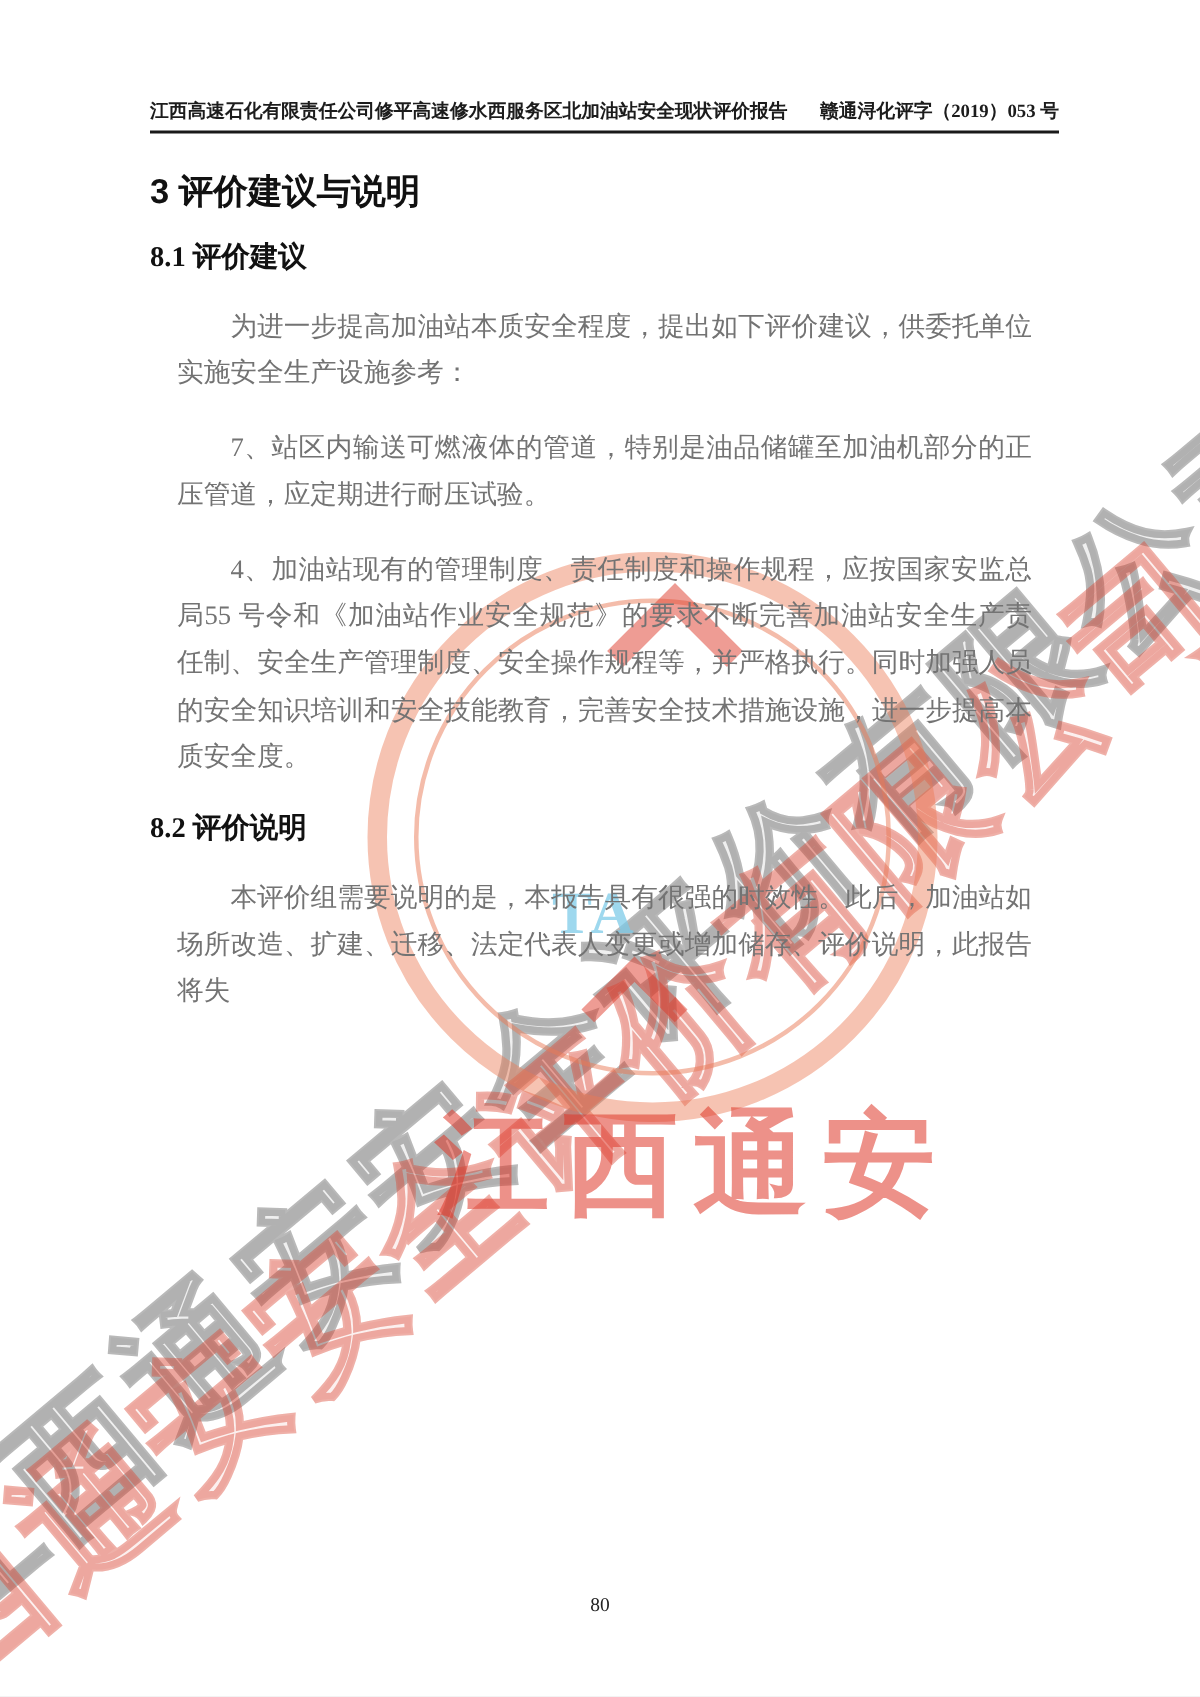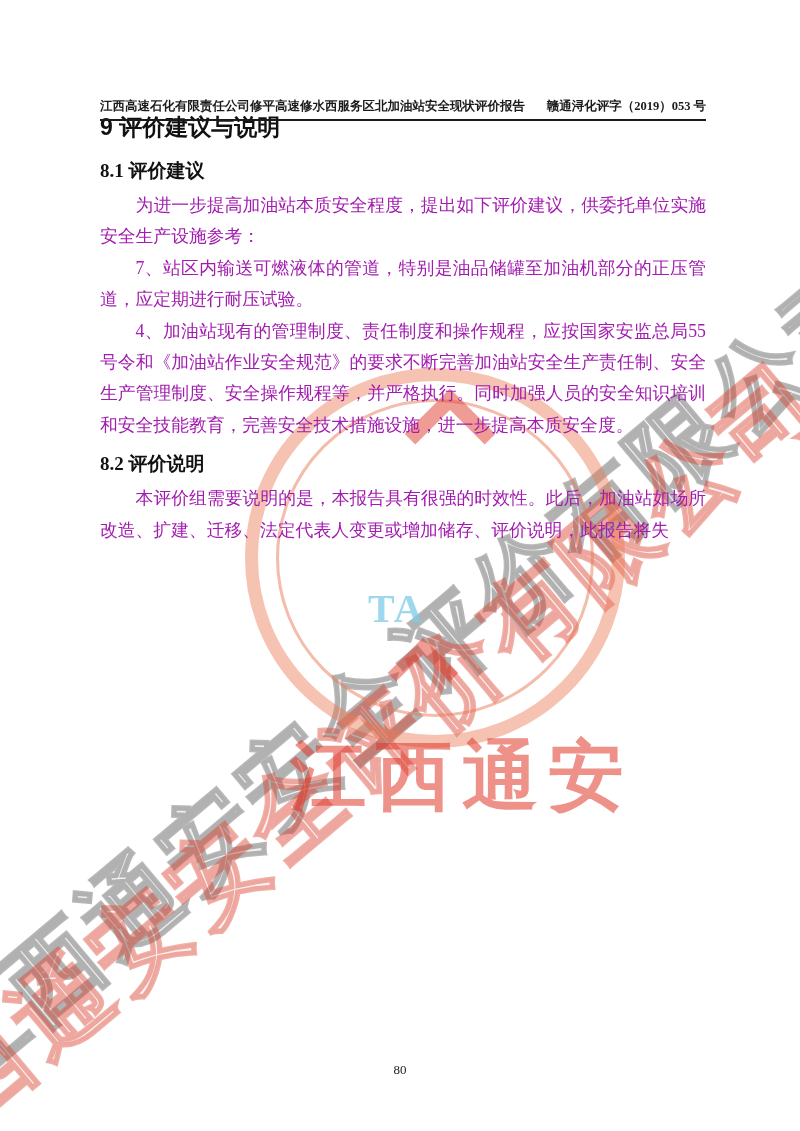--- a/index.html
+++ b/index.html
@@ -13,47 +13,46 @@
     color:#1c1c1c;
   }
   
   .header{
     position:absolute;left:100px;right:94px;top:66px;
     display:flex;justify-content:space-between;align-items:flex-end;
     border-bottom:2.5px solid #1a1a1a;
     padding-bottom:5px;
     font-weight:bold;font-size:12.5px;line-height:1.3;
     z-index:3;
-    margin-top:32px;
   }
   .header .h-left{max-width:470px;}
   .header .h-right{white-space:nowrap;}
   
   .content{
     position:absolute;left:100px;right:94px;top:98px;
     z-index:2;
   }
   h1.doc-title{
     margin:14px 0 0 0;
     font-family:"Liberation Sans","DejaVu Sans",sans-serif;
     font-size:23px;font-weight:bold;color:#111;
   }
   h2.sec-heading{
     margin:15px 0 6px 0;
     font-size:19px;font-weight:bold;color:#111;
   }
   h2.sec-heading.second{margin-top:10px;}
   .body-par{
-    margin:0;
+    margin:18px;
     font-size:17.8px;
     line-height:31.4px;
     text-align:justify;
     text-justify:inter-ideograph;
     text-indent:2em;
-    color:#a21caf;
+    color:#737373;
   }
   
   .footer{
     position:absolute;left:0;right:0;top:1045px;
     text-align:center;font-size:13px;color:#222;z-index:3;margin-top:17px;
   }
   
   .watermark{position:absolute;inset:0;z-index:1;pointer-events:none;}
   .wm-ring-outer{
     position:absolute;left:245px;top:368px;width:380px;height:380px;
@@ -117,21 +116,21 @@
     <div class="wm-monogram">TA</div>
     <div class="wm-brand">江西通安</div>
   </div>
 
   <div class="header">
     <span class="h-left">江西高速石化有限责任公司修平高速修水西服务区北加油站安全现状评价报告</span>
     <span class="h-right">赣通浔化评字（2019）053 号</span>
   </div>
 
   <div class="content">
-    <h1 class="doc-title">9 评价建议与说明</h1>
+    <h1 class="doc-title">3 评价建议与说明</h1>
 
     <h2 class="sec-heading">8.1 评价建议</h2>
 
     <p class="body-par">为进一步提高加油站本质安全程度，提出如下评价建议，供委托单位实施安全生产设施参考：</p>
     <p class="body-par">7、站区内输送可燃液体的管道，特别是油品储罐至加油机部分的正压管道，应定期进行耐压试验。</p>
     <p class="body-par">4、加油站现有的管理制度、责任制度和操作规程，应按国家安监总局55 号令和《加油站作业安全规范》的要求不断完善加油站安全生产责任制、安全生产管理制度、安全操作规程等，并严格执行。同时加强人员的安全知识培训和安全技能教育，完善安全技术措施设施，进一步提高本质安全度。</p>
 
     <h2 class="sec-heading second">8.2 评价说明</h2>
 
     <p class="body-par">本评价组需要说明的是，本报告具有很强的时效性。此后，加油站如场所改造、扩建、迁移、法定代表人变更或增加储存、评价说明，此报告将失</p>

